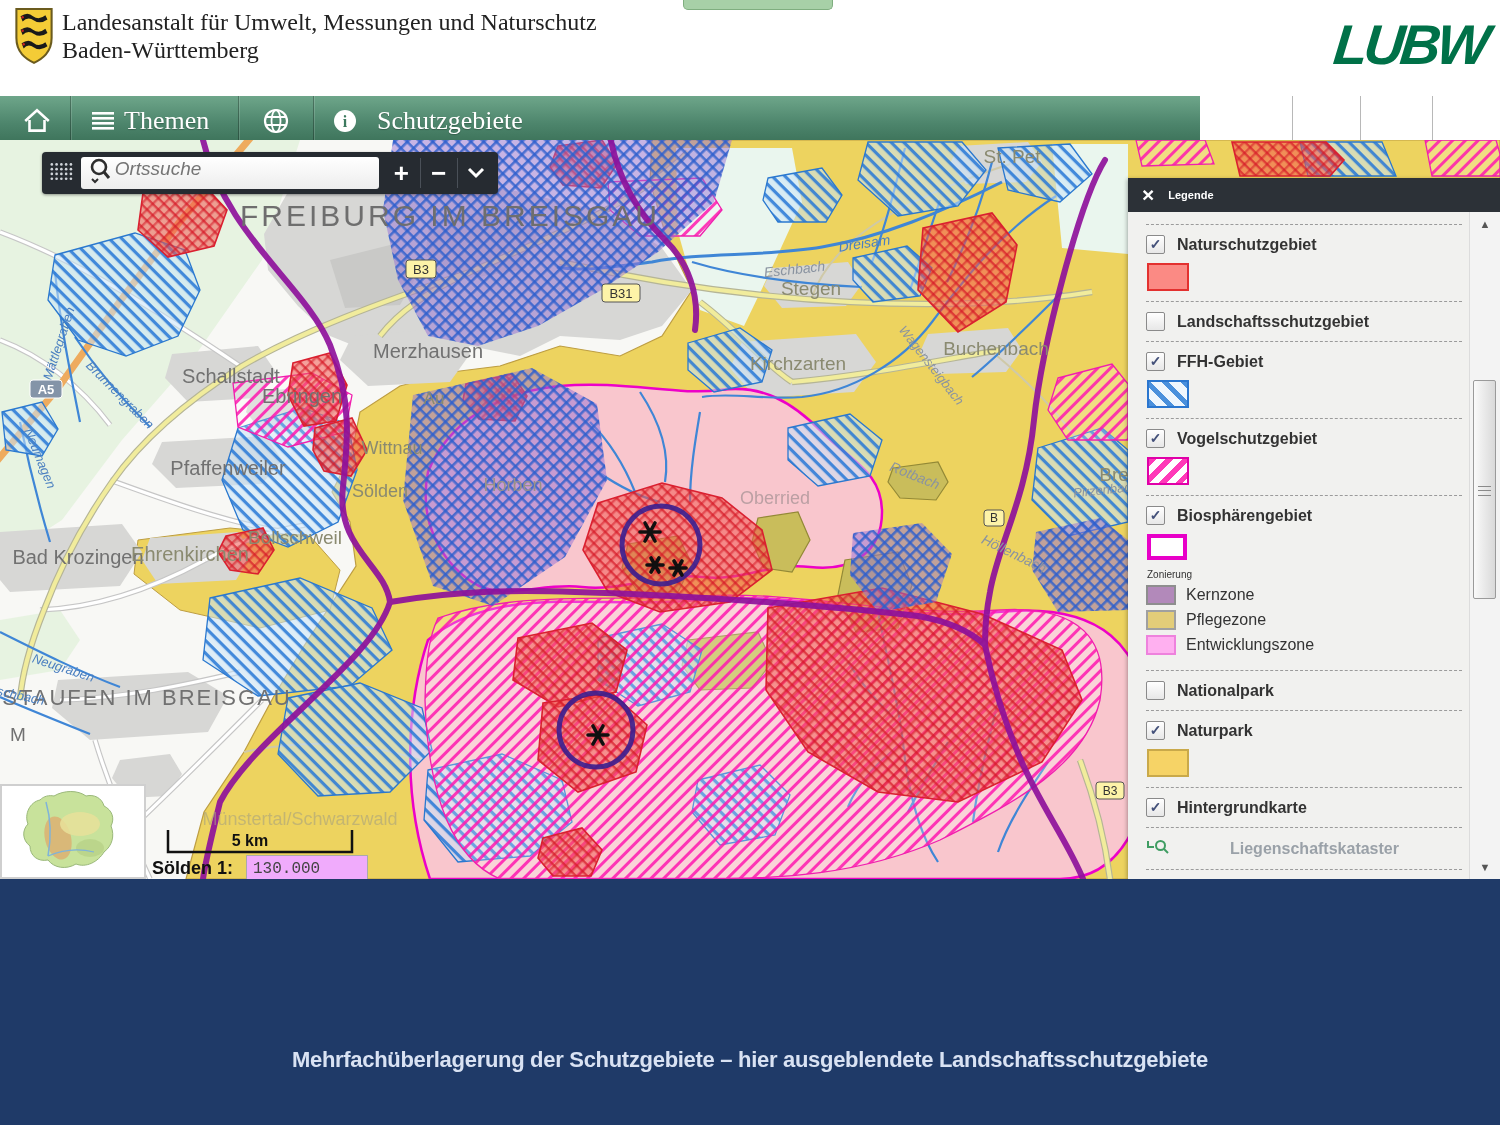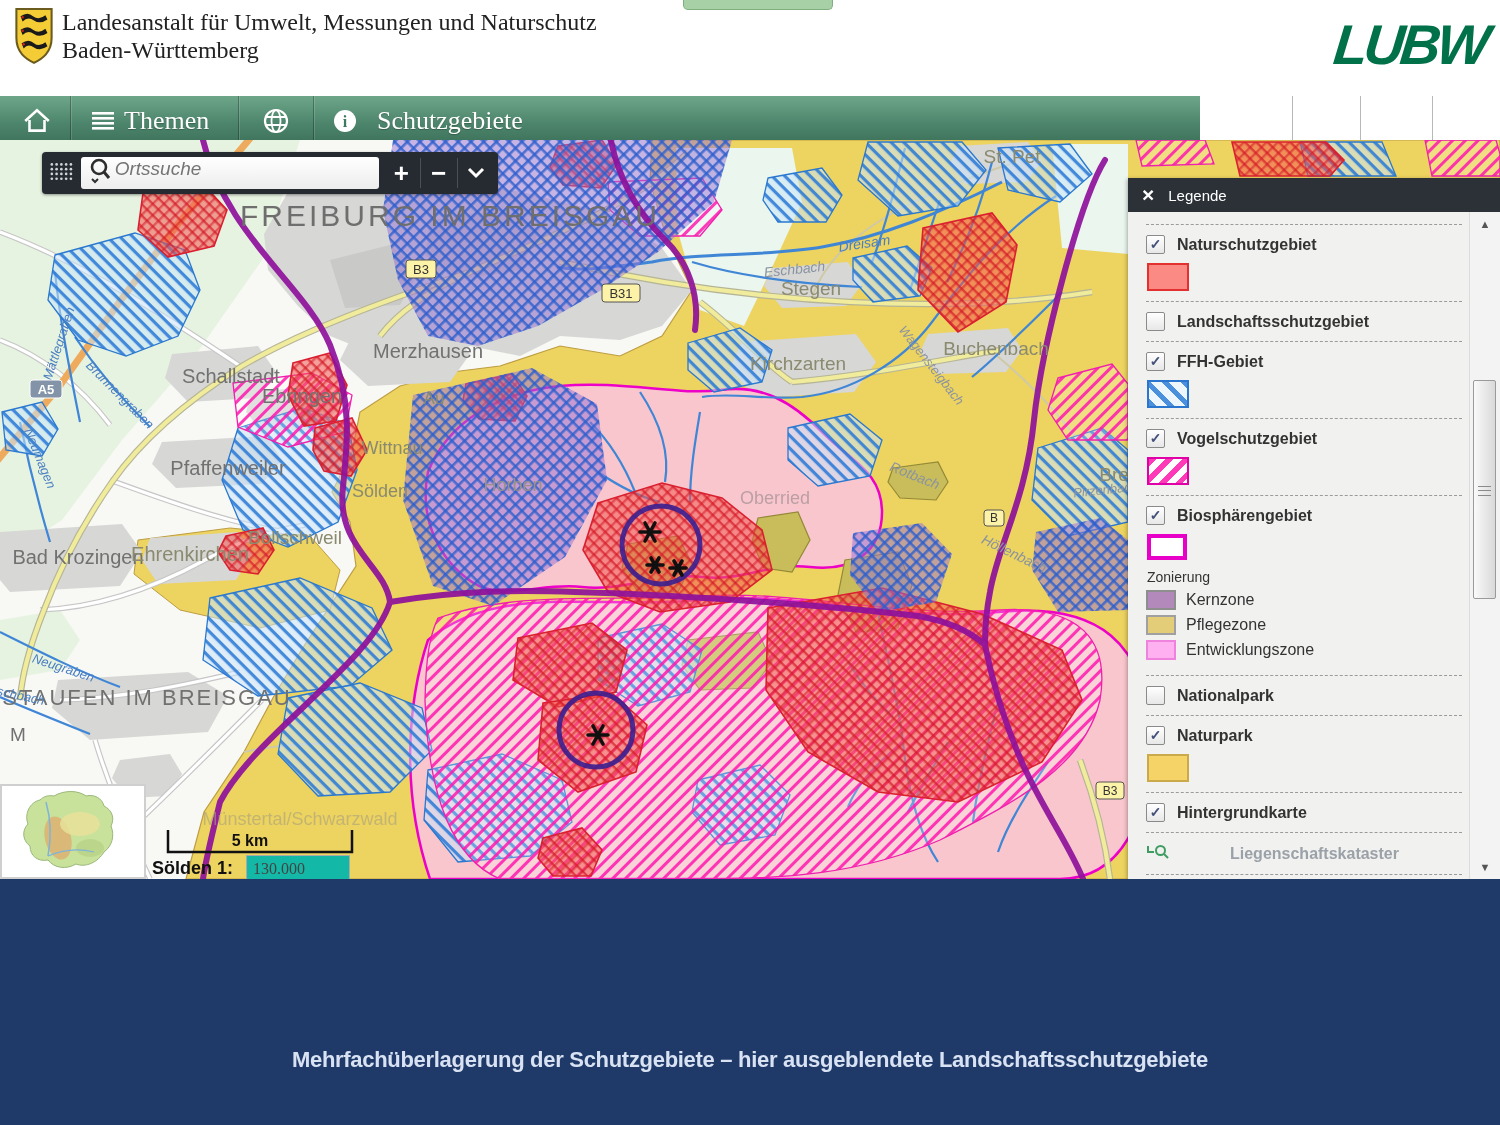--- a/index.html
+++ b/index.html
@@ -37,51 +37,51 @@
   #search-input-box{display:flex;align-items:flex-start;background:linear-gradient(#ffffff,#ededed);
              border-radius:3px;height:32px;width:300px;margin:7px 4px;padding:0 6px;}
   #search-input{border:none;outline:none;background:transparent;font-style:italic;
              font-size:19px;color:#777;width:230px;font-family:"Liberation Sans",sans-serif;}
   .tool-btn{width:38px;height:34px;color:#fff;font-size:26px;font-weight:bold;display:flex;
             align-items:center;justify-content:center;cursor:pointer;}
   .tool-div{width:1px;height:30px;background:#4a5058;}
 
   
   #scale-label{position:absolute;left:152px;top:858px;font-size:18px;font-weight:bold;color:#111;}
-  #scale-input{position:absolute;left:246px;top:855px;width:104px;height:28px;background:#14b8a6;
+  #scale-input{position:absolute;left:246px;top:855px;width:122px;height:28px;background:#f0abfc;
                border:1px solid #aaa;font-size:16px;color:#444;padding-left:6px;
-               font-family:Liberation Serif, serif;box-sizing:border-box;}
+               font-family:Liberation Mono, monospace;box-sizing:border-box;}
 
   
   #minimap{position:absolute;left:0;top:784px;width:146px;height:95px;background:#fff;
            border:2px solid #cfcfcf;box-sizing:border-box;}
 
   
   #legend{position:absolute;left:1128px;top:178px;width:372px;height:701px;background:#f1f1ef;
           box-shadow:-1px 1px 4px rgba(0,0,0,.3);}
   #legend-header{position:absolute;left:0;top:0;width:100%;height:34px;background:#2c3137;
                  display:flex;align-items:center;}
   #legend-close{color:#fff;font-size:21px;font-weight:bold;margin:0 14px 0 14px;cursor:pointer;line-height:20px;}
-  #legend-title{color:#fff;font-size:15px;font-weight:normal;}
+  #legend-title{color:#fff;font-size:11px;font-weight:bold;}
   #legend-body{position:absolute;left:0;top:34px;right:30px;bottom:0;padding:12px 6px 0 16px;overflow:hidden;}
   .leg-sep{border-top:1px dashed #9b9b9b;margin:0 2px;}
   .leg-item{padding:10px 2px 10px 2px;}
   .leg-row{display:flex;align-items:center;gap:12px;}
   .cbx{width:17px;height:17px;border:1px solid #8a8a8a;border-radius:2px;flex:0 0 auto;
        background:linear-gradient(#ffffff,#e7e7e7);color:#44517a;font-size:14px;font-weight:bold;
        line-height:16px;text-align:center;cursor:pointer;}
   .leg-label{font-size:16px;font-weight:bold;color:#333;}
   .leg-label.dis{color:#9aa1a8;margin-left:48px;}
   .swatch{width:38px;height:24px;margin:9px 0 0 1px;box-sizing:content-box;}
   .red-fill{background:#fb8a84;border:2px solid #e3312f;}
   .blue-hatch{border:2px solid #2a76cf;background:repeating-linear-gradient(45deg,#4a90dc 0 5px,#eef6fd 5px 13px);}
   .magenta-hatch{border:2px solid #e000a8;background:repeating-linear-gradient(135deg,#ff3ab8 0 5px,#ffffff 5px 12px);}
   .magenta-outline{background:#fff;border:4px solid #e800c8;width:32px;height:18px;}
   .yellow-fill{background:#f6d366;border:2px solid #c9a94a;}
-  .zon-head{font-size:14px;color:#333;margin:9px 0 3px 1px;}
+  .zon-head{font-size:10px;color:#333;margin:9px 0 3px 1px;}
   .zon-row{display:flex;align-items:center;gap:10px;margin:5px 0;}
   .zon-sw{width:30px;height:20px;box-sizing:border-box;}
   .zon-label{font-size:16px;color:#333;}
 
   
   #legend-scroll{position:absolute;right:0;top:34px;bottom:0;width:30px;background:#f3f3f3;
                  border-left:1px solid #dcdcdc;}
   .scroll-arrow{position:absolute;left:0;width:30px;text-align:center;color:#555;font-size:11px;cursor:pointer;}
   #scroll-thumb{position:absolute;left:3px;top:168px;width:21px;height:217px;border:1px solid #9a9a9a;
                 border-radius:2px;background:linear-gradient(90deg,#fafafa,#d9d9d9);cursor:pointer;}

